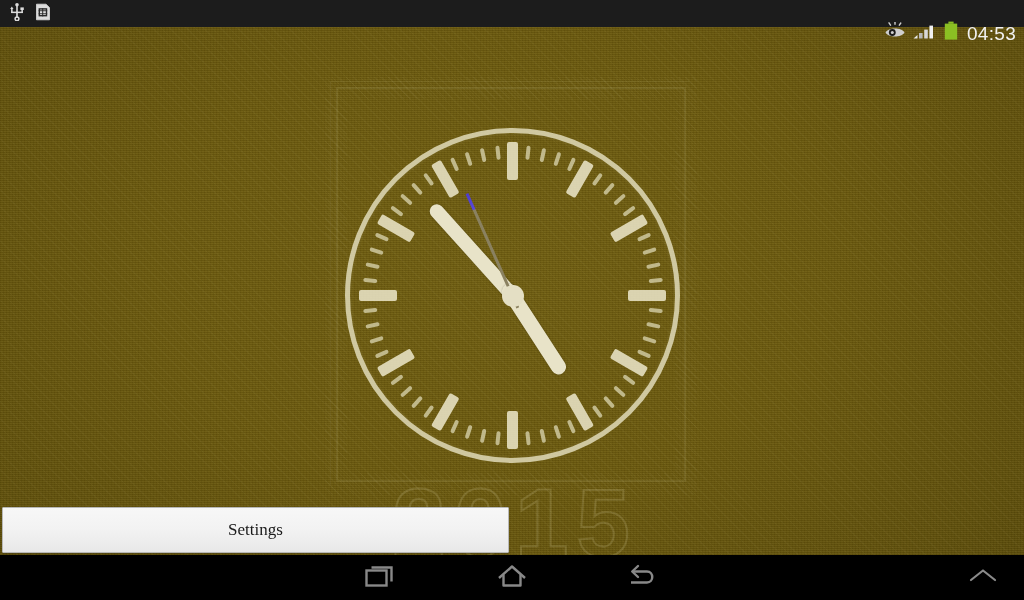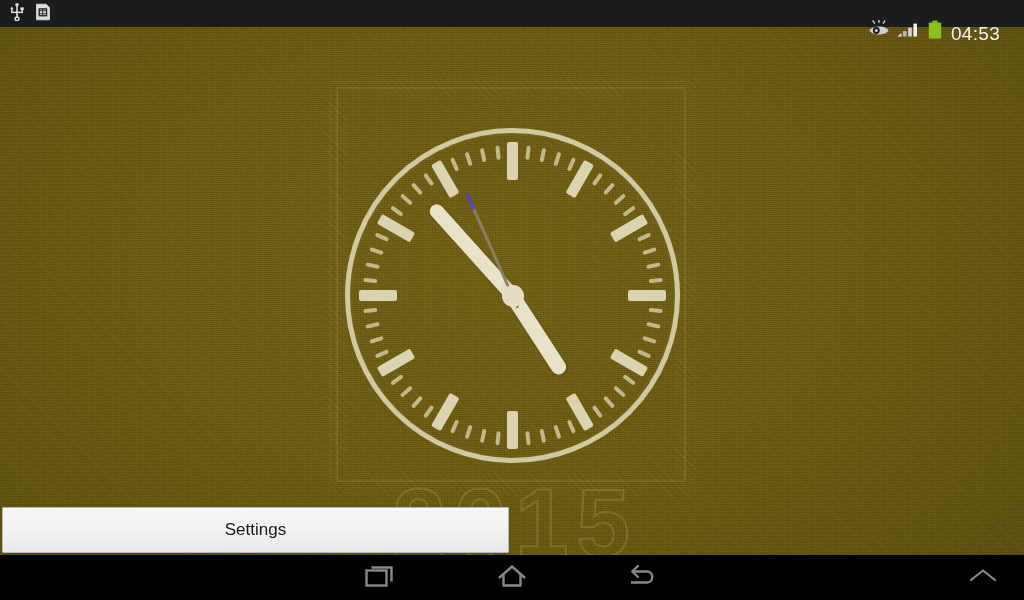--- a/index.html
+++ b/index.html
@@ -23,22 +23,22 @@
     background: #1c1c1c;
     display: flex; align-items: center;
     z-index: 40;
   }
   #status-left {
     display: flex; align-items: center;
     gap: 10px; padding-left: 9px;
   }
   #status-right {
     margin-left: auto;
-    display: flex; 
-    gap: 7px; padding-right: 24px; margin-top: 39px;
+    display: flex; align-items: center;
+    gap: 7px; padding-right: 8px; margin-top: 39px;
   }
   .statusicon { display: block; }
   #clock-time {
     color: #f2f2f2;
     font-size: 19px;
     letter-spacing: 0.3px;
     font-family: "Liberation Sans", sans-serif;
     padding-left: 2px;
     line-height: 27px;
   }
@@ -194,21 +194,21 @@
     align-items: center;
     z-index: 30;
   }
   .wp-button {
     height: 46px;
     background: linear-gradient(to bottom, #f7f7f7 0%, #f2f2f2 50%, #e8e8e8 100%);
     border: 1px solid #b8b8b8;
     border-radius: 1px;
     color: #1a1a1a;
     font-size: 17px;
-    font-family: Liberation Sans, sans-serif;
+    font-family: Liberation Serif, serif;
     display: flex;
     align-items: center;
     justify-content: center;
     cursor: pointer;
     box-shadow: 0 1px 1px rgba(0,0,0,0.20);
   }
   #btn-settings { width: 507px; margin-left: 2px; }
   #btn-set-wallpaper { width: 507px; margin-left: 6px; }
 
   

